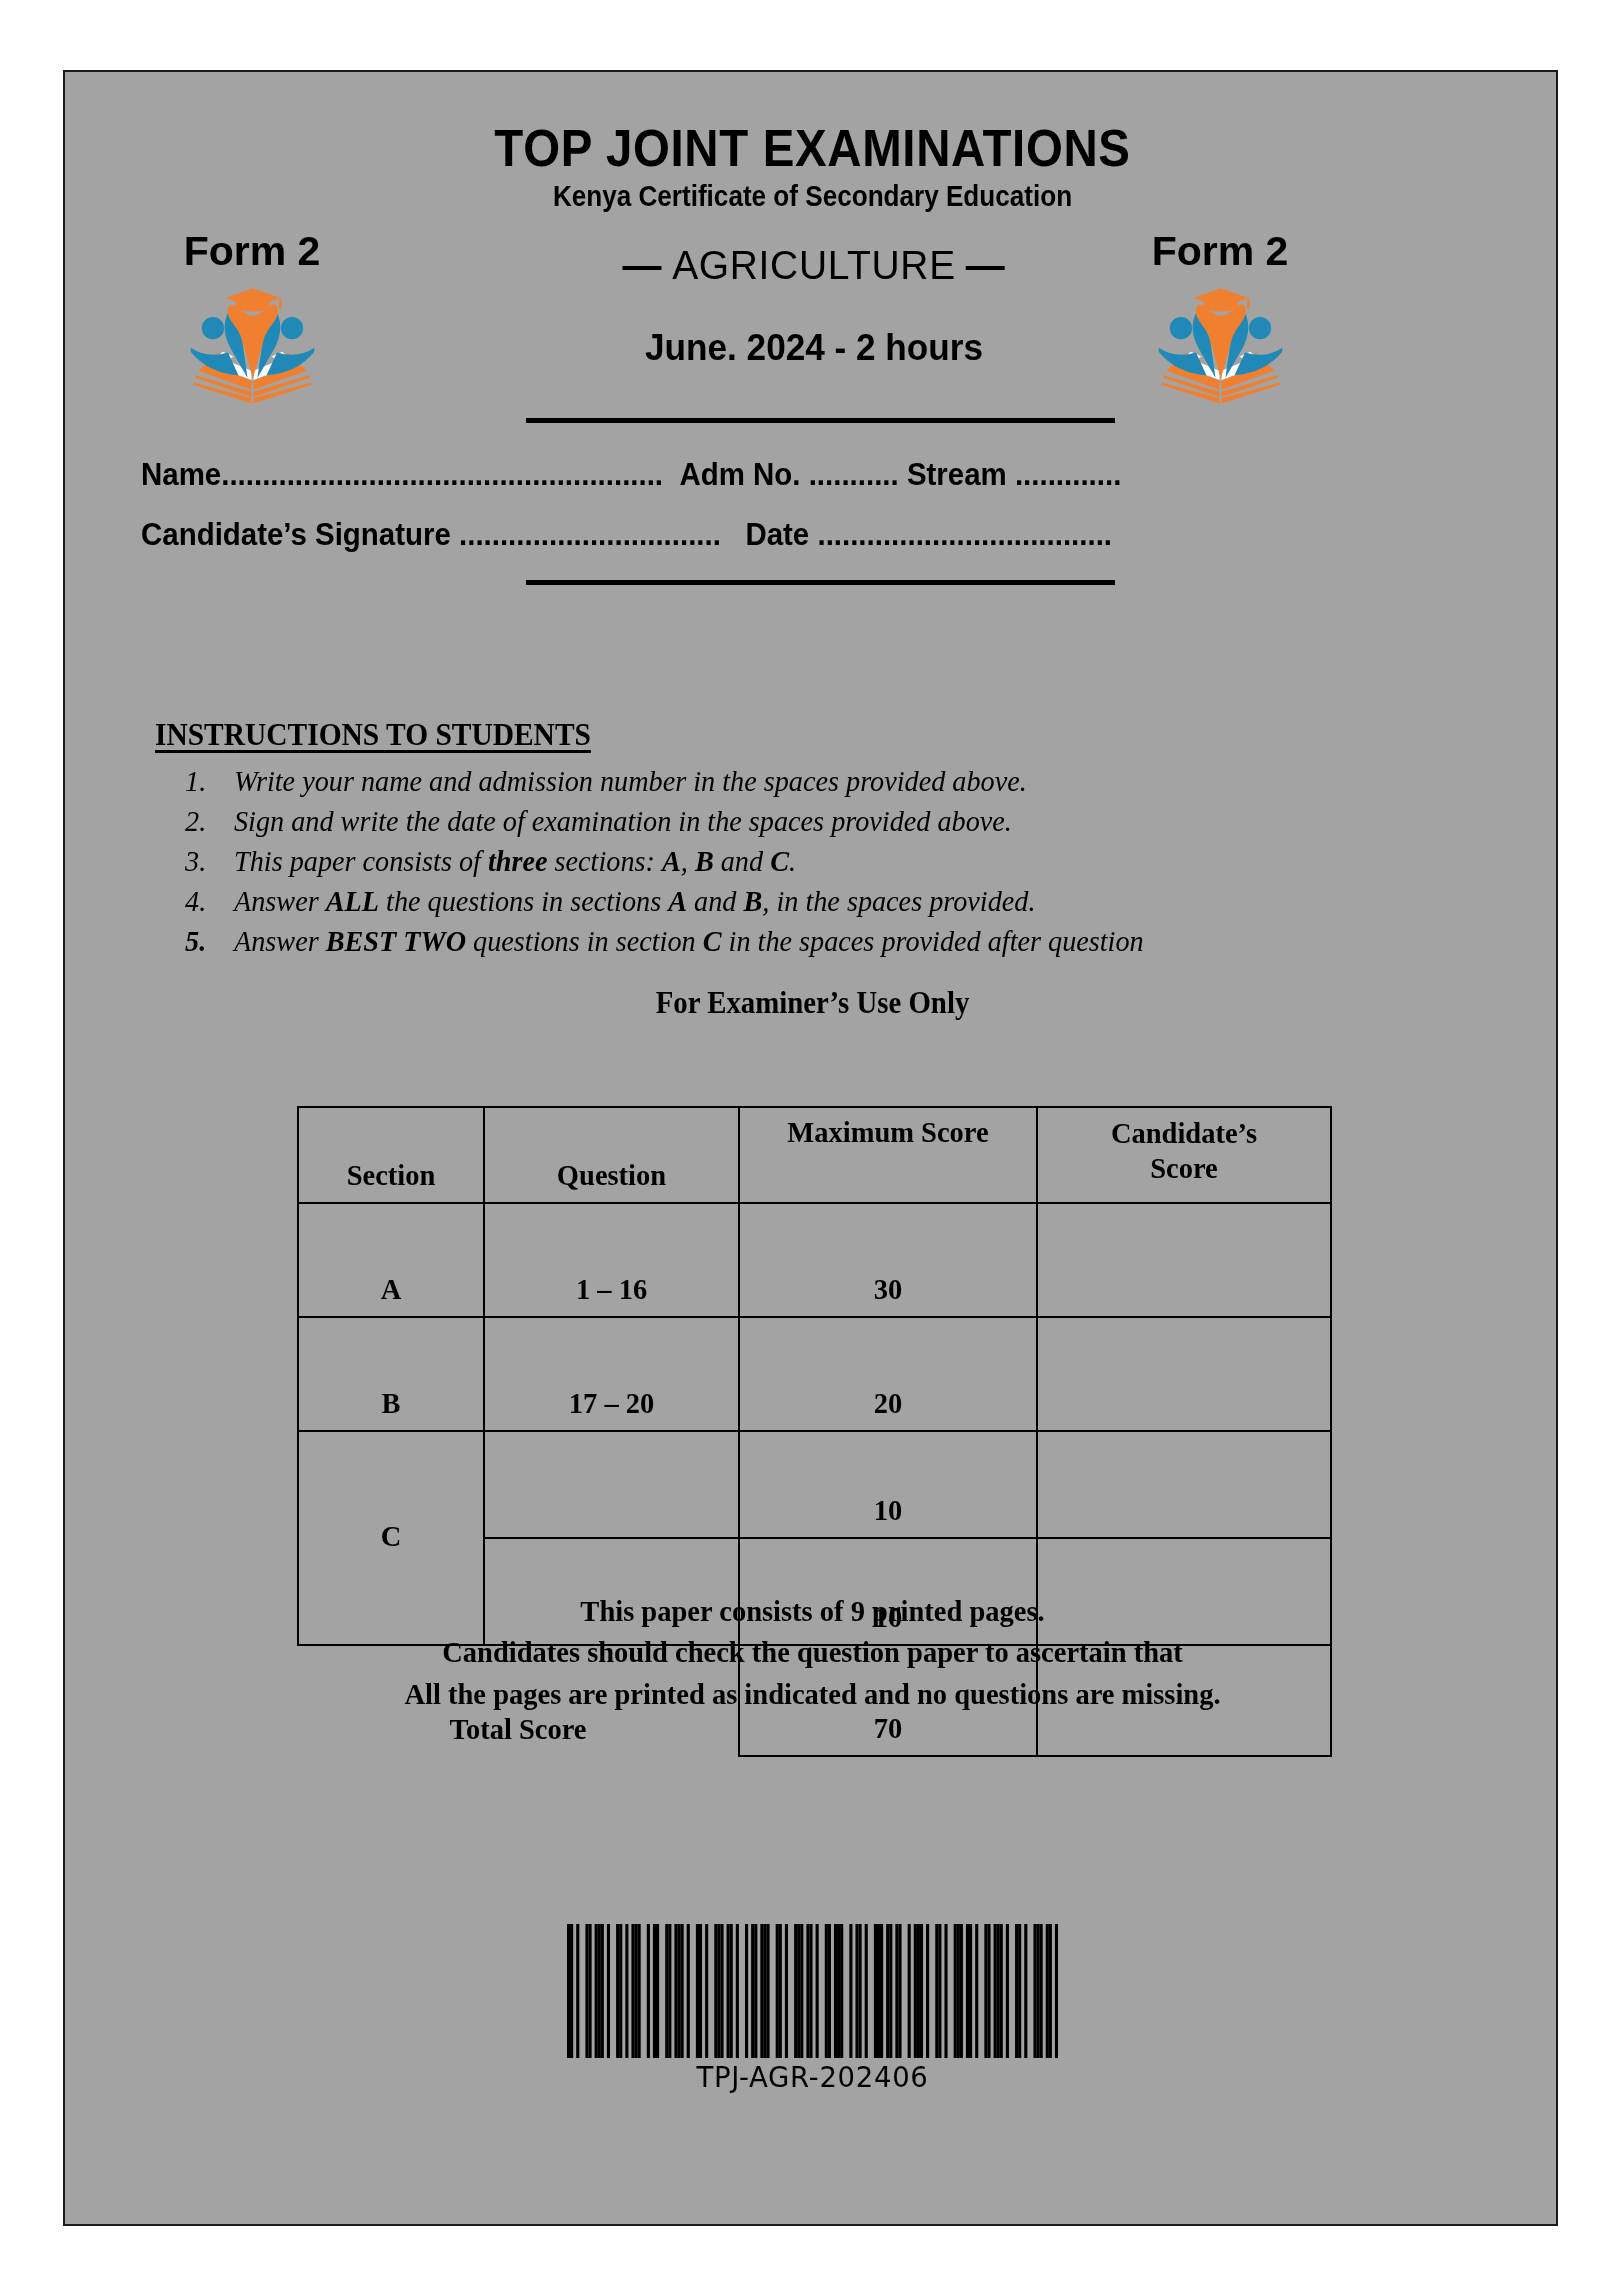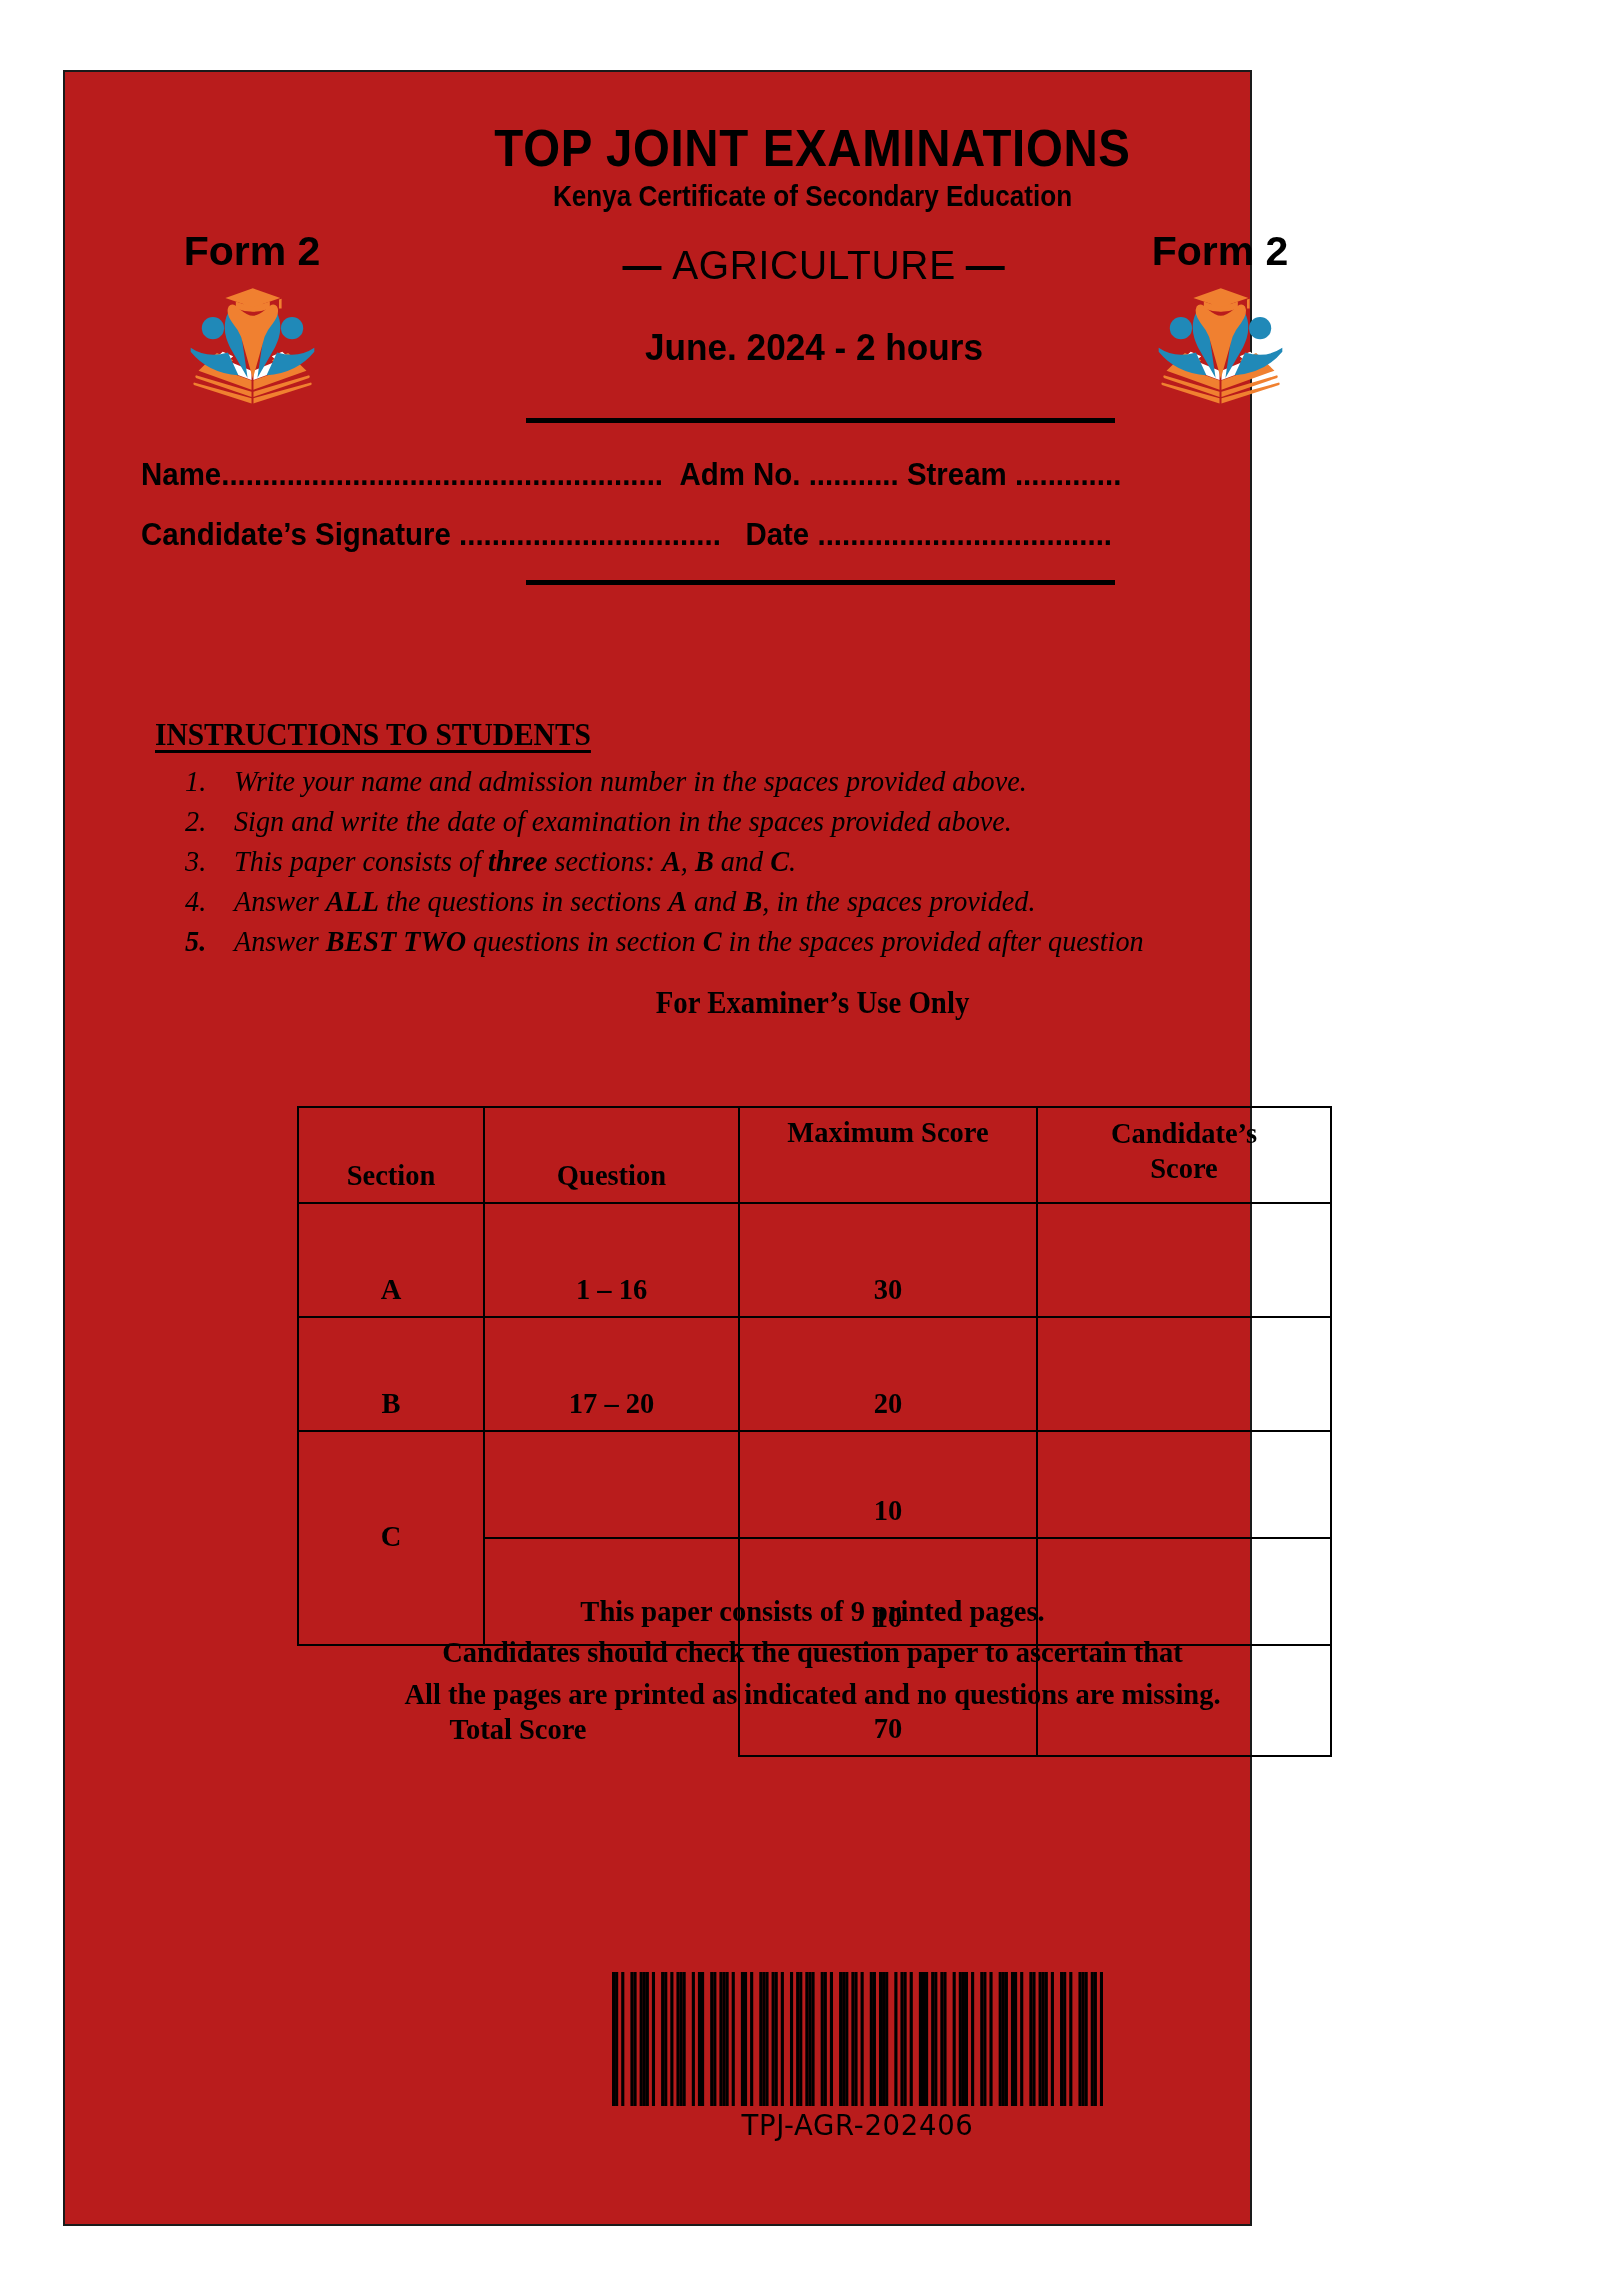--- a/index.html
+++ b/index.html
@@ -13,25 +13,25 @@
     font-family: "Liberation Sans", sans-serif;
     color: #000000;
     overflow: hidden;
   }
 
   
   #page-frame {
     position: absolute;
     left: 63px;
     top: 70px;
-    width: 1189px;
+    width: 1495px;
     height: 2156px;
     border: 2.6px solid #1a1a1a;
     box-sizing: border-box;
-    background: #b91c1c;
+    background: #a3a3a3;
   }
 
   
   #header {
     position: absolute;
     left: 0;
     top: 0;
     width: 1495px;
   }
 
@@ -243,24 +243,23 @@
     font-size: 30px;
     font-weight: 700;
     line-height: 1.38;
     transform: scaleX(0.95);
   }
 
   
   #barcode-block {
     position: absolute;
     left: 0;
-    top: 1900px;
-    width: 1495px;
-    text-align: center;
-    padding-left: 45px;
+    top: 1852px;
+    width: 1495px;
+    text-align: center;
   }
   #barcode-bars {
     display: block;
     margin: 0 auto;
     height: 134px;
     width: 491px;
   }
   #barcode-label {
     font-family: "DejaVu Sans", sans-serif;
     font-size: 27.5px;

